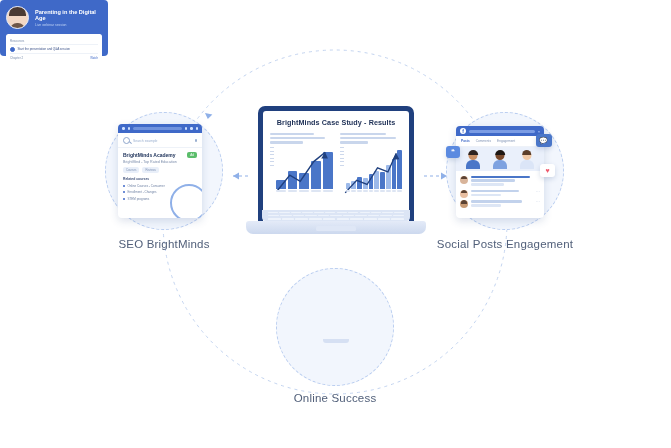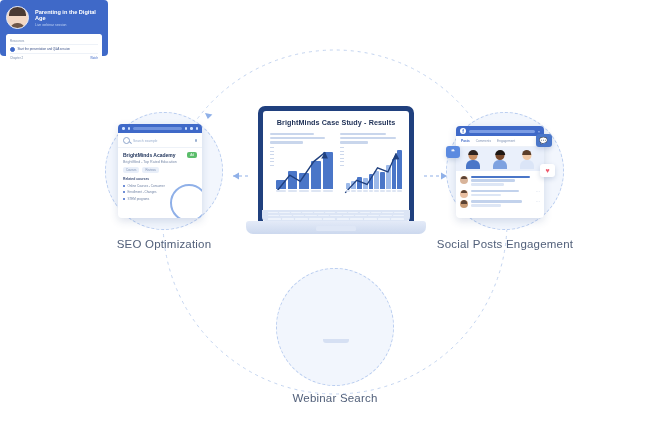--- a/index.html
+++ b/index.html
@@ -190,21 +190,21 @@
         <span>Enrollment - Changes</span>
       </div>
       <div class="seo-li">
         <span class="bullet"></span>
         <span>STEM programs</span>
       </div>
     </div>
     <div class="loupe"></div>
   </div>
 
-  <div class="caption" style="left:105px;top:238px;width:118px;">SEO Optimization</div>
+  <div class="caption" style="left:105px;top:238px;width:118px;">SEO BrightMinds</div>
 
   <div id="laptop">
     <div class="lid">
       <div class="lid-inner">
         <div class="deck-title">BrightMinds Case Study - Results</div>
         <div class="charts">
 
           <div class="panel">
             <div class="txtline" style="width:70%"></div>
             <div class="txtline" style="width:88%"></div>
@@ -419,15 +419,15 @@
         </span>
       </div>
       <div class="wb-row">
         <span>Chapter 2</span>
         <span class="wb-link">Watch</span>
       </div>
     </div>
   </div>
   <div class="web-stand"></div>
 
-  <div class="caption" style="left:276px;top:392px;width:118px;">Webinar Search</div>
+  <div class="caption" style="left:276px;top:392px;width:118px;">Online Success</div>
 
 </div>
 
 </body></html>

